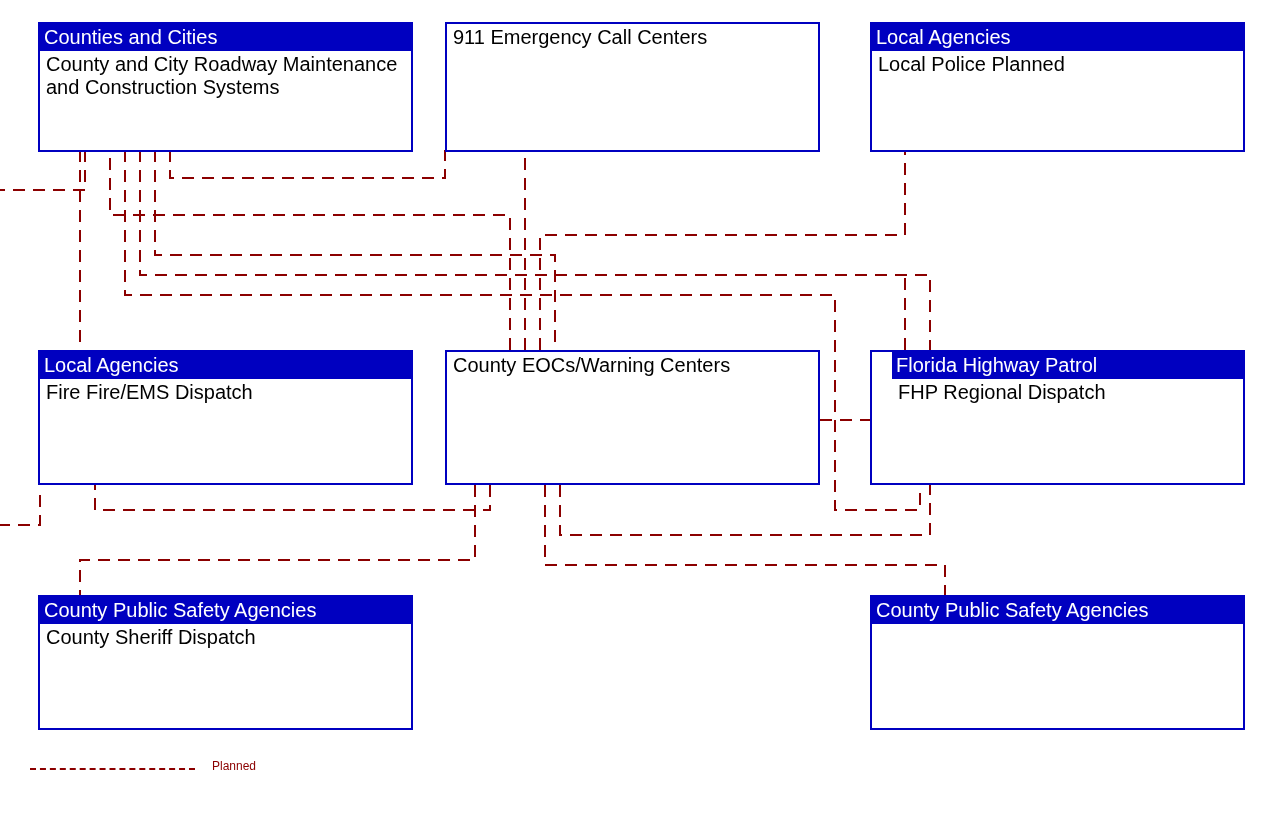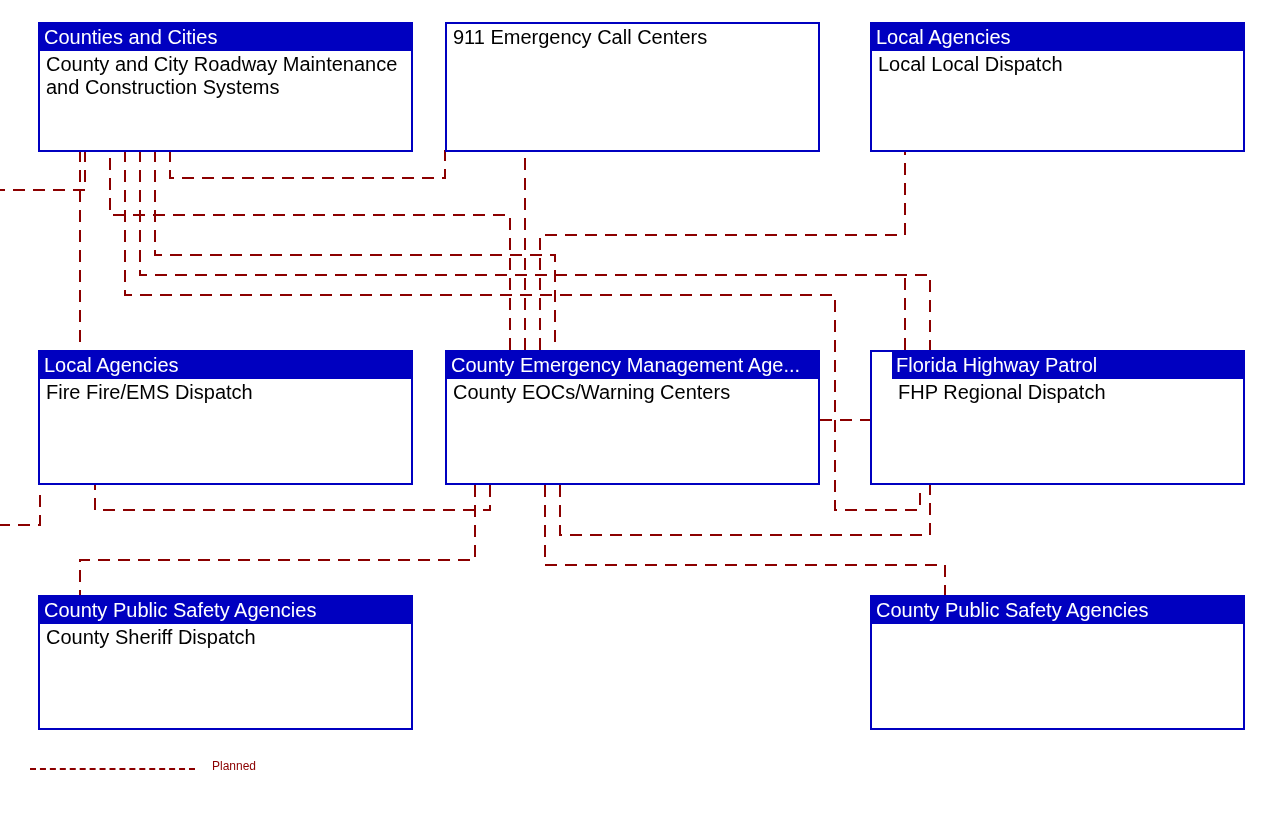--- a/index.html
+++ b/index.html
@@ -97,30 +97,29 @@
   <div class="node-header">Counties and Cities</div>
   <div class="node-body">County and City Roadway Maintenance and Construction Systems</div>
 </div>
 
 <div class="node" style="left:445px; top:22px; width:375px; height:130px;">
   <div class="node-body">911 Emergency Call Centers</div>
 </div>
 
 <div class="node" style="left:870px; top:22px; width:375px; height:130px;">
   <div class="node-header">Local Agencies</div>
-  <div class="node-body">Local Local Dispatch</div>
+  <div class="node-body">Local Police Planned</div>
 </div>
 
 <div class="node" style="left:38px; top:350px; width:375px; height:135px;">
   <div class="node-header">Local Agencies</div>
   <div class="node-body">Fire Fire/EMS Dispatch</div>
 </div>
 
 <div class="node" style="left:445px; top:350px; width:375px; height:135px;">
-  <div class="node-header">County Emergency Management Age...</div>
   <div class="node-body">County EOCs/Warning Centers</div>
 </div>
 
 <div class="node" style="left:870px; top:350px; width:375px; height:135px;padding-left:20px;">
   <div class="node-header">Florida Highway Patrol</div>
   <div class="node-body">FHP Regional Dispatch</div>
 </div>
 
 <div class="node" style="left:38px; top:595px; width:375px; height:135px;">
   <div class="node-header">County Public Safety Agencies</div>

